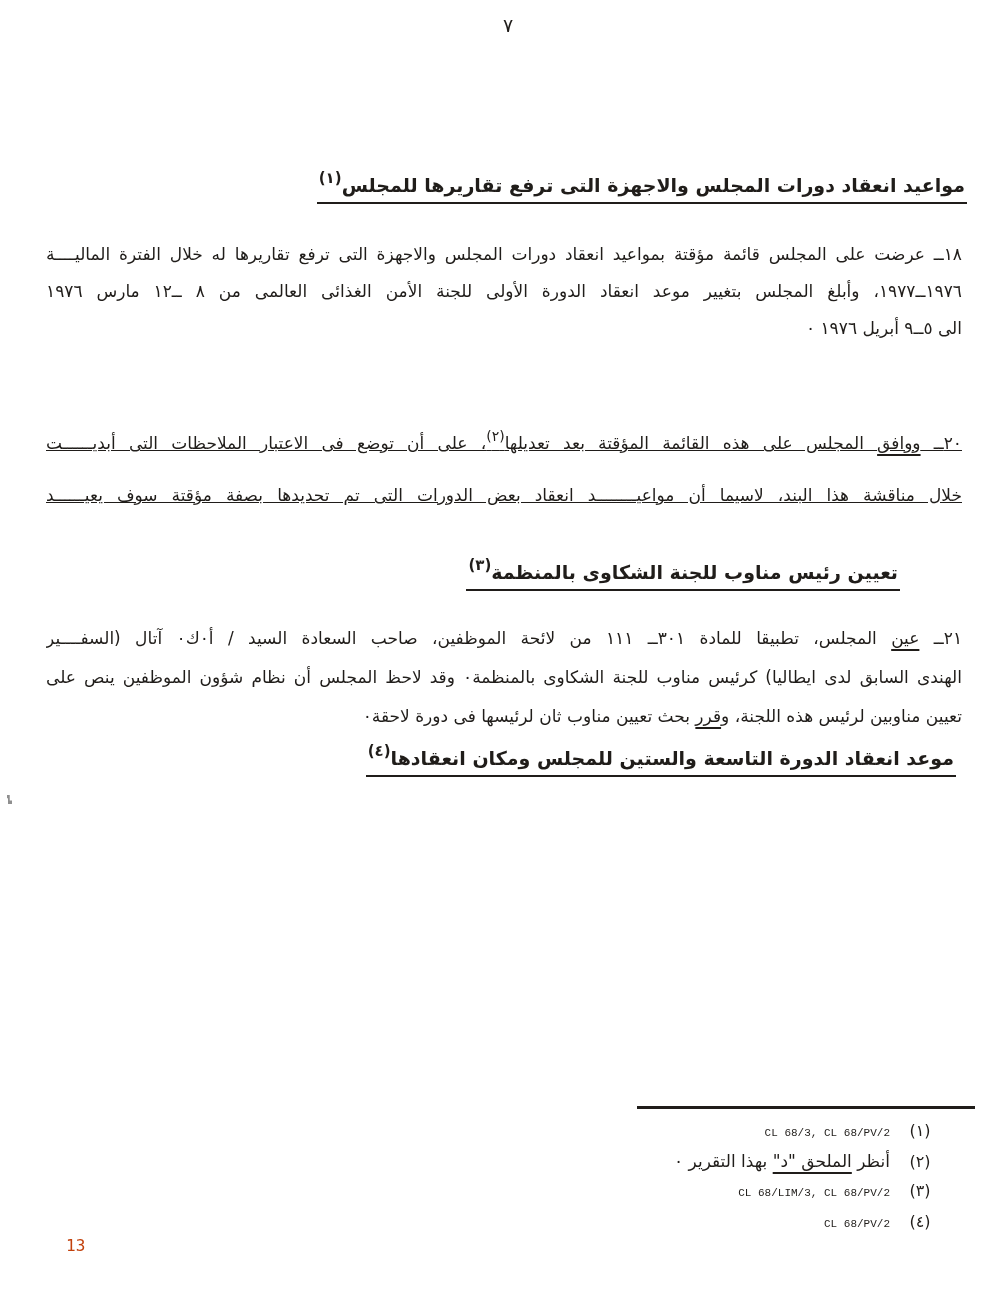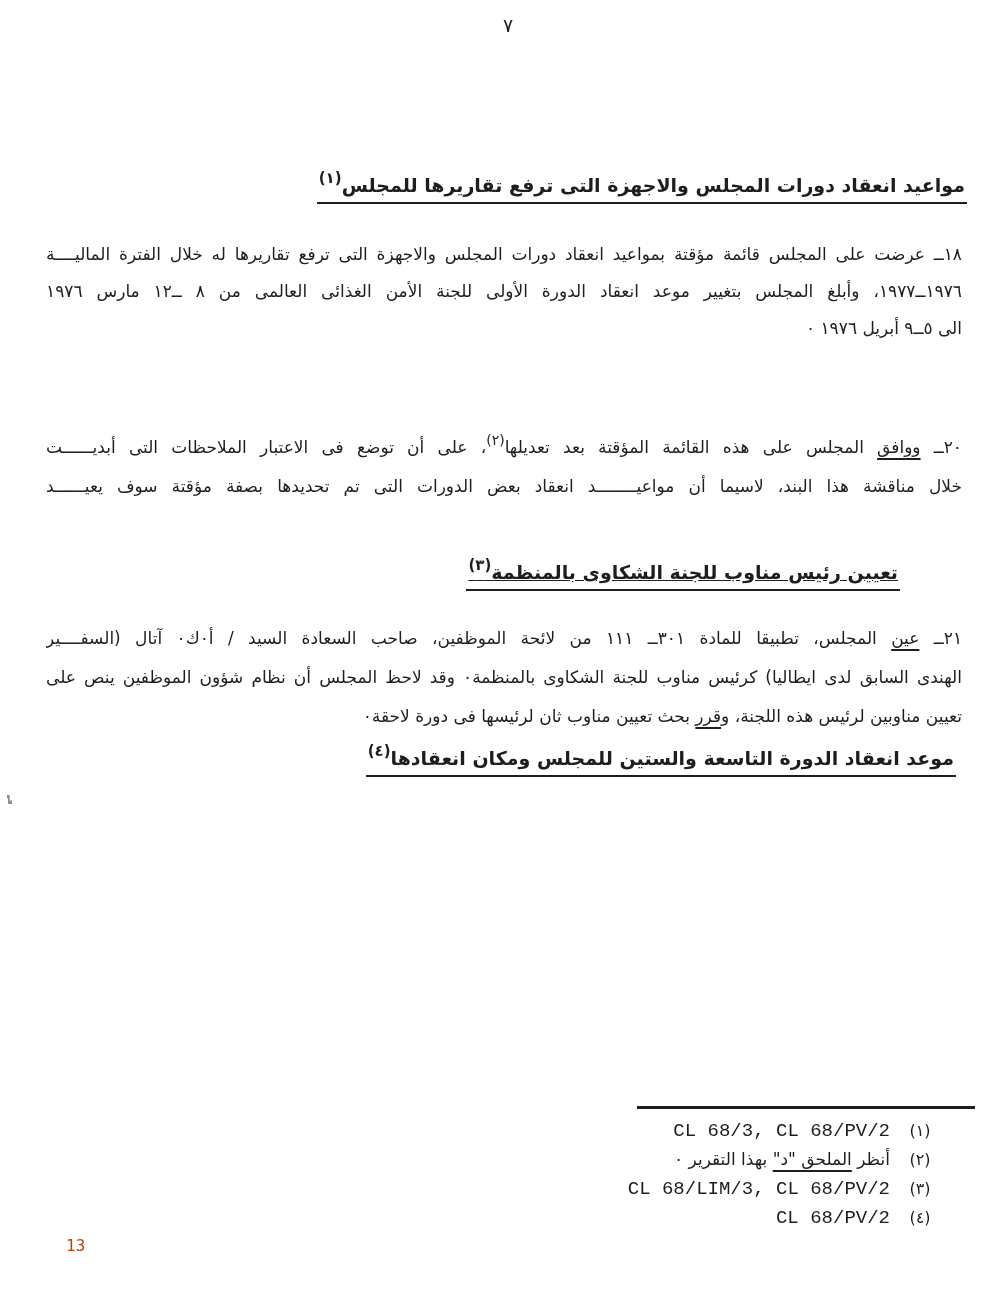--- a/index.html
+++ b/index.html
@@ -14,40 +14,40 @@
     position:absolute;top:98px;right:426px;direction:rtl;
     font-size:20px;font-weight:bold;
     border-bottom:2.5px solid #201d1a;padding:0 3px 8px 3px;
   }
   
   .sec-heading{
     position:absolute;direction:rtl;font-size:19px;font-weight:bold;
     border-bottom:2.5px solid #201d1a;padding:0 2px 6px 2px;white-space:nowrap;
   }
   #h1{top:174px;right:33px;}
-  #h2{top:561px;right:100px;text-decoration:underline;}
+  #h2{top:561px;right:100px;}
   #h3{top:747px;right:44px;}
   .sup{position:relative;top:-9px;font-size:15px;}
   
   .para{position:absolute;left:46px;right:38px;direction:rtl;font-size:17px;}
   #p18{top:236px;line-height:37px;}
   #p19{top:346px;line-height:43px;}
-  #p20{top:428px;line-height:38px;}
+  #p20{top:418px;line-height:51px;text-decoration:underline;}
   #p21{top:619px;line-height:39px;}
   #p22{top:824px;line-height:30px;}
   .ln{text-align:justify;text-align-last:justify;overflow:hidden;}
   .ln-last{text-align:right;text-align-last:auto;}
   .u{text-decoration:underline;text-underline-offset:5px;text-decoration-thickness:1.5px;}
   .fnsup{position:relative;top:-8px;font-size:14px;}
   
   .fn-rule{position:absolute;top:1106px;left:637px;width:338px;height:3px;background:#201d1a;}
   .footnotes{position:absolute;top:1116px;right:62px;direction:rtl;}
   .fn-row{line-height:28px;text-align:right;font-size:17px;white-space:nowrap;}
   .fn-marker{display:inline-block;width:36px;text-align:center;margin-left:12px;font-size:16px;}
-  .fn-latin{font-family:"Liberation Mono","DejaVu Sans Mono",monospace;font-size:19px;}
+  .fn-latin{font-family:"Liberation Mono","DejaVu Sans Mono",monospace;font-size:11px;}
   
   .pgnum-bottom{
     position:absolute;top:1236px;left:66px;font-size:16px;color:#c2410c;
     font-family:"DejaVu Sans Mono",monospace;
   }
   .artifact{position:absolute;left:7px;top:795px;width:5px;height:9px;background:#8f8f8f;
     clip-path:polygon(0 0,55% 0,55% 60%,100% 60%,100% 100%,20% 100%,20% 35%,0 35%);}
 </style>
 </head>
 <body>

